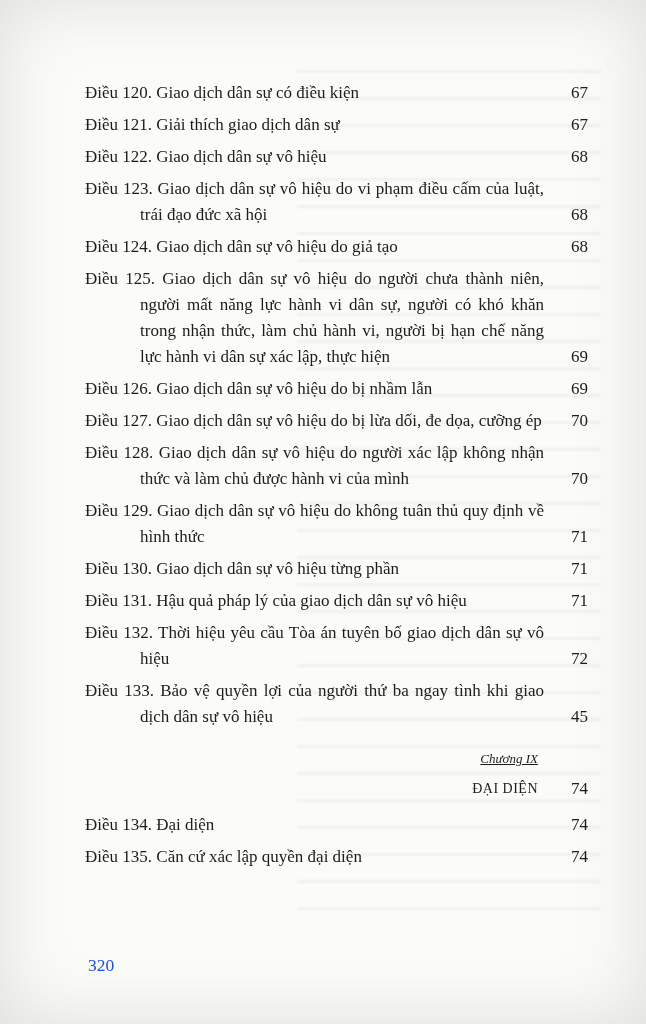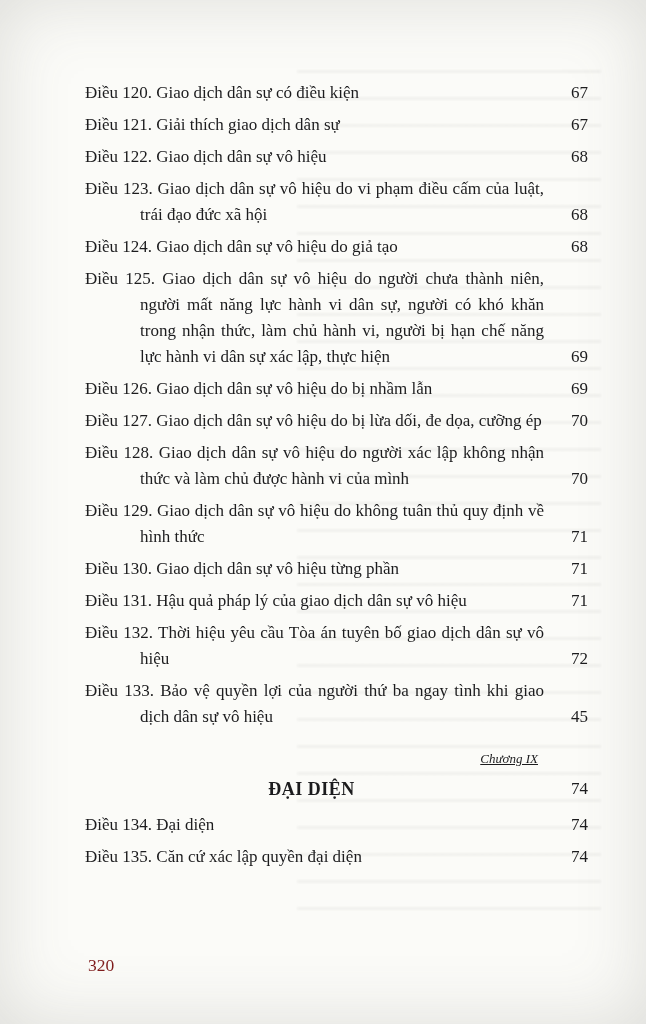--- a/index.html
+++ b/index.html
@@ -85,40 +85,40 @@
 
   .chapter-title-row {
     display: flex;
     align-items: flex-end;
     gap: 14px;
     margin-top: 4px;
   }
 
   .chapter-title {
     flex: 1;
-    text-align: center;
-    font-weight: bold;
-    font-size: 18px;
+    text-align: right;
+    font-weight: normal;
+    font-size: 14px;
     line-height: 26px;
     letter-spacing: 0.5px;
   }
 
   .chapter-page {
     width: 36px;
     text-align: right;
     font-size: 17px;
     line-height: 26px;
   }
 
   .folio {
     position: absolute;
     left: 88px;
     bottom: 48px;
     font-size: 17.5px;
-    color: #7f1d1d;
+    color: #1d4ed8;
   }
 </style>
 </head>
 <body>
 
 <div class="page">
 
   <main class="toc">
 
     <section class="toc-list">

